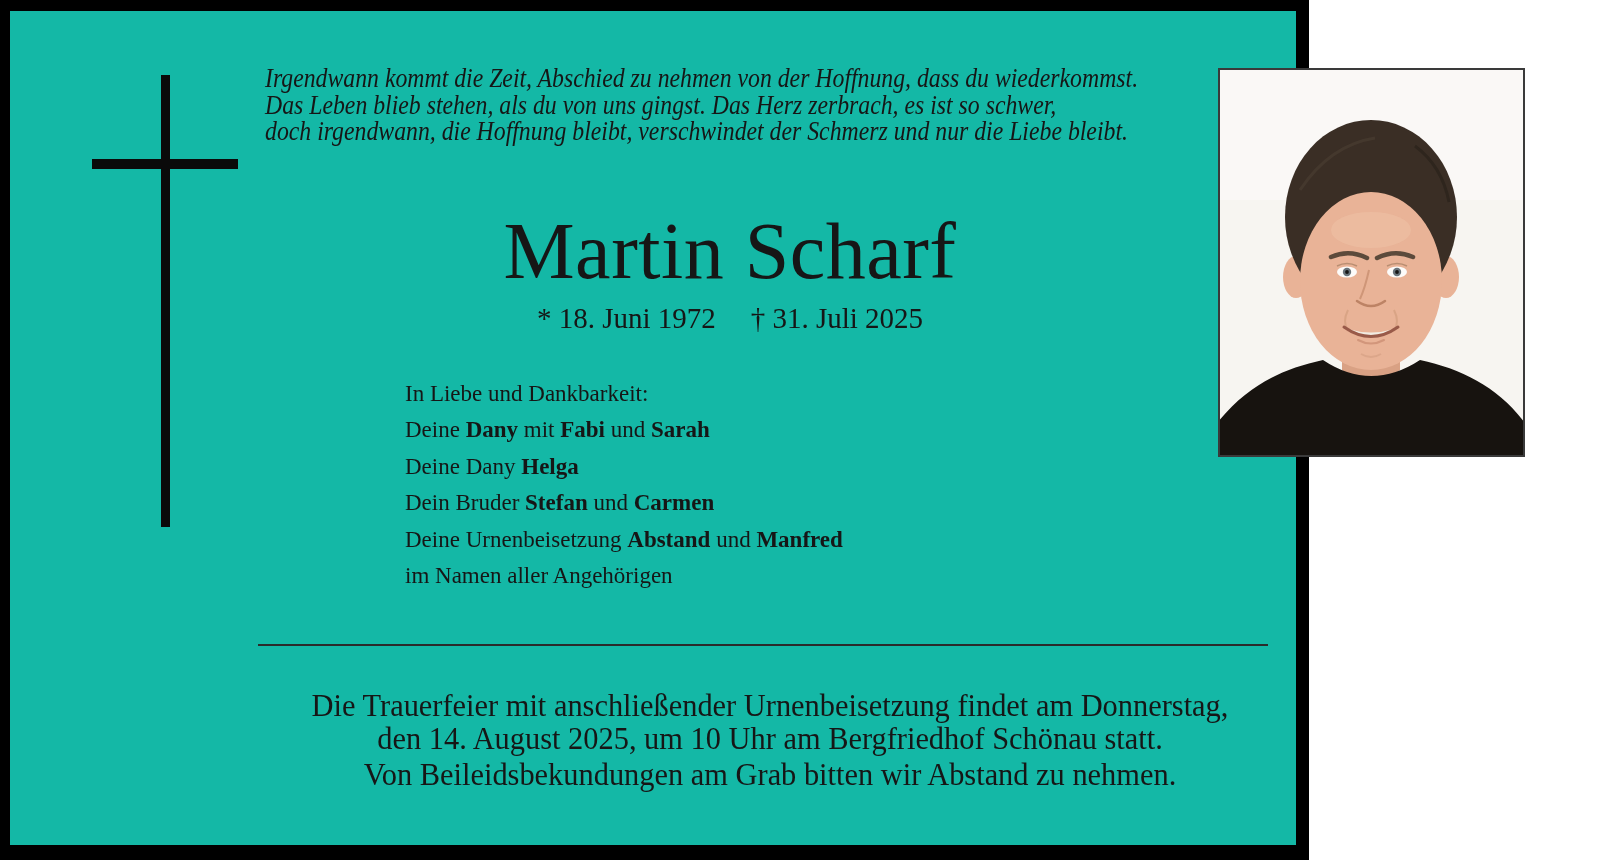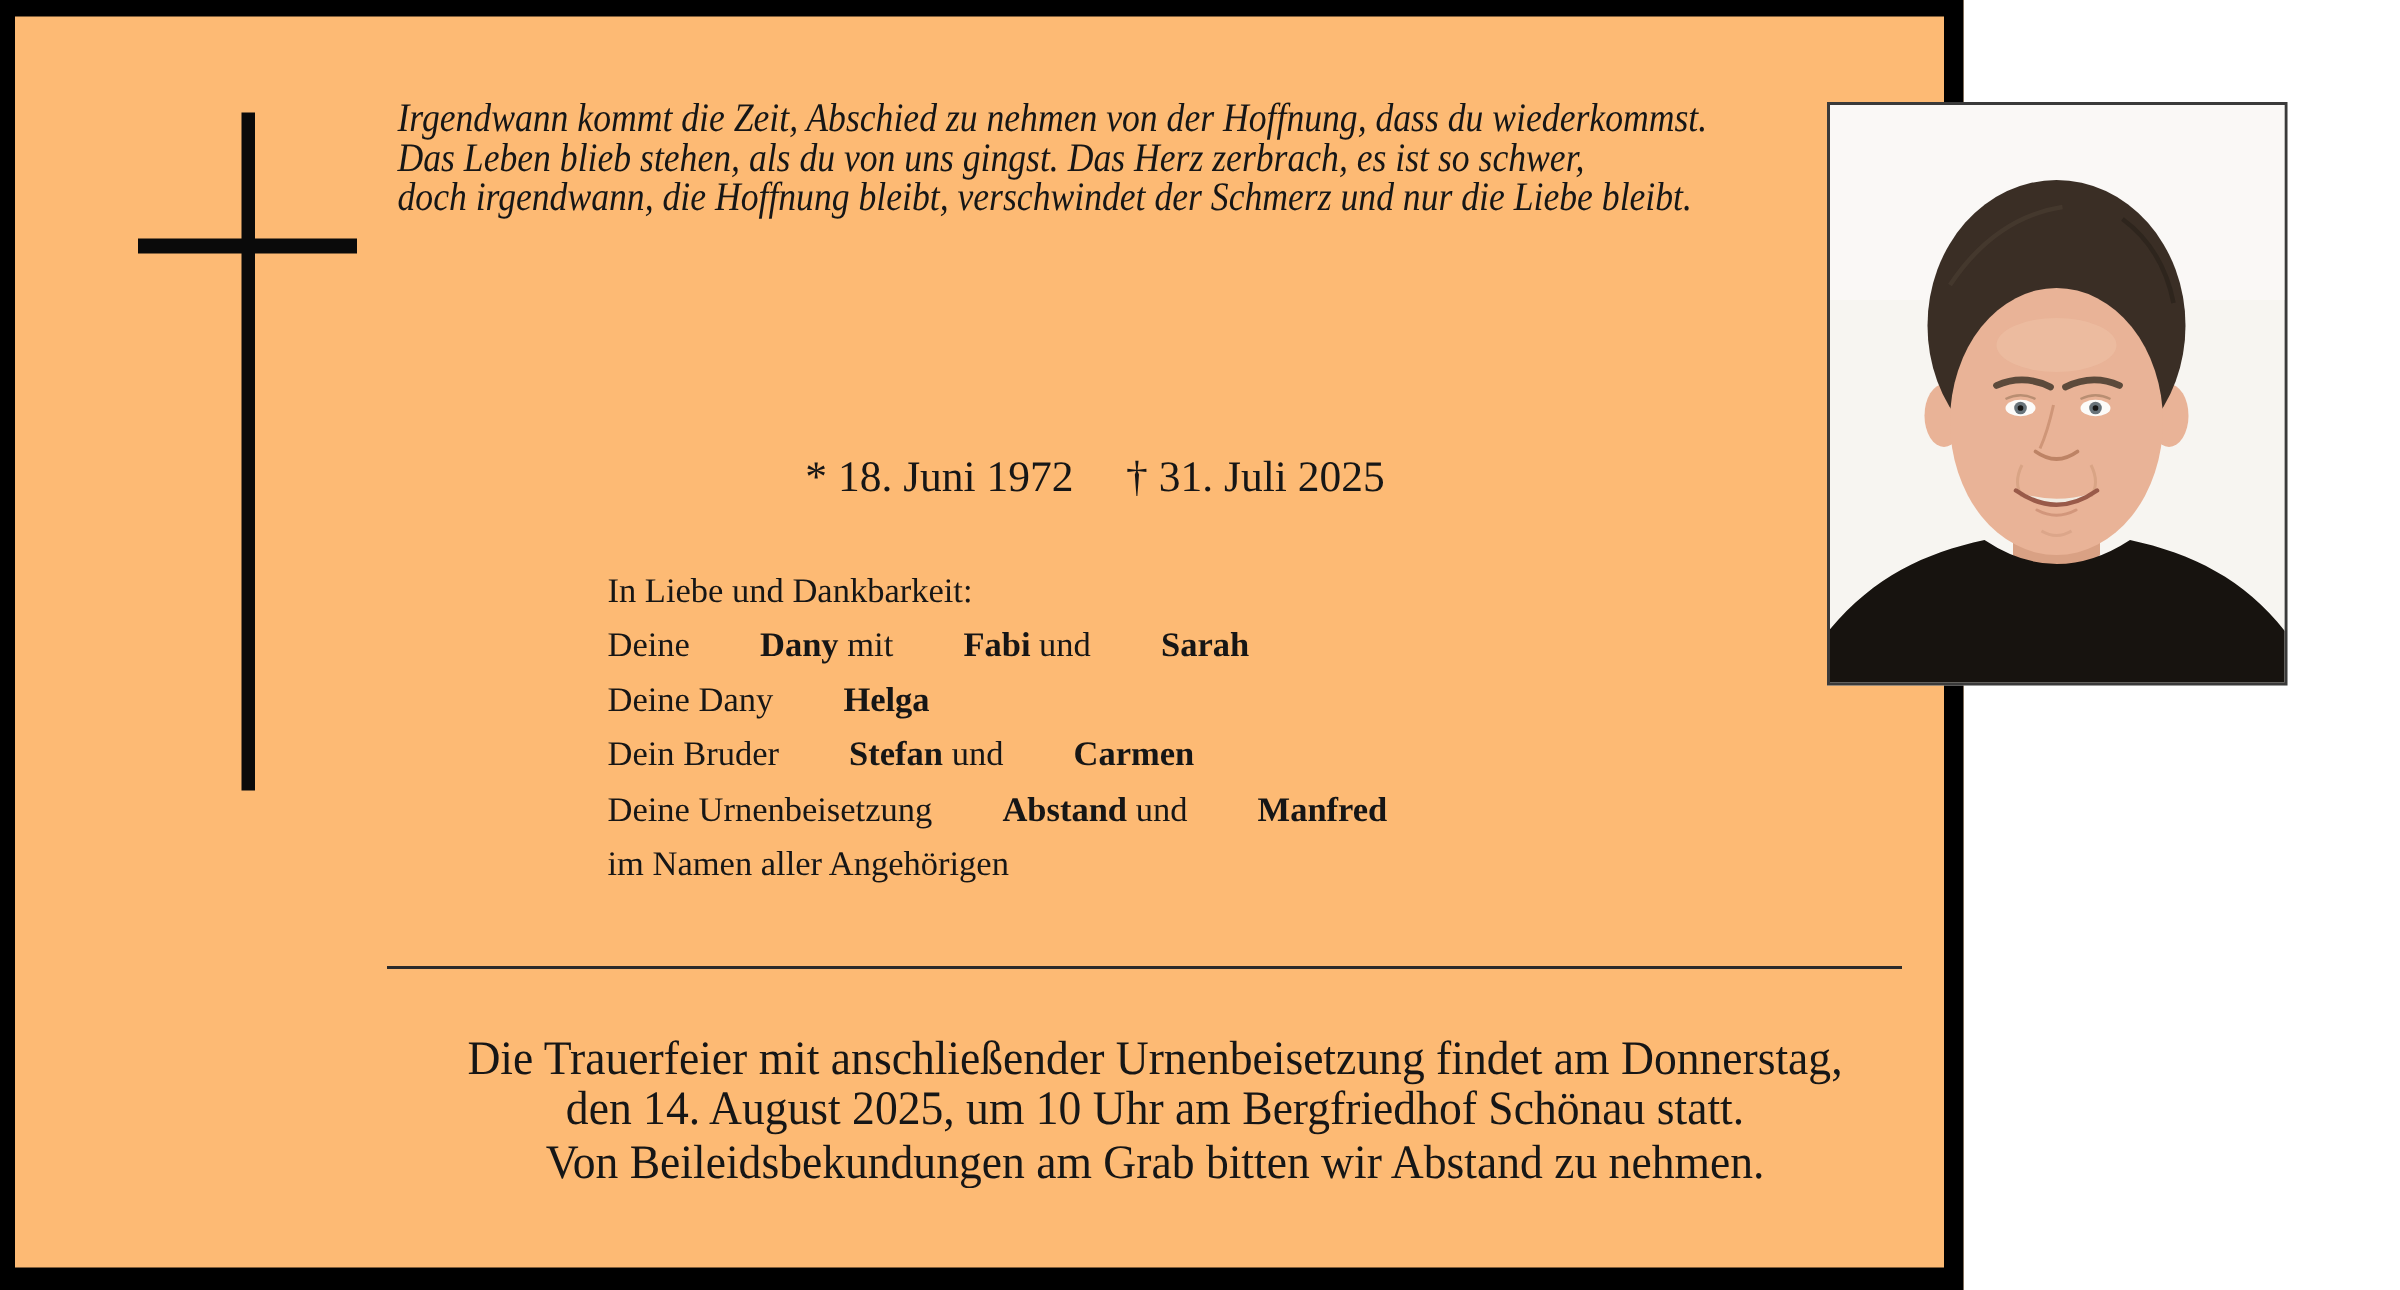--- a/index.html
+++ b/index.html
@@ -4,21 +4,21 @@
 <title>Martin Scharf</title>
 <style>
   html, body {
     margin: 0; padding: 0;
     width: 1600px; height: 860px;
     background: #ffffff;
     font-family: "Liberation Serif", "DejaVu Serif", serif;
     color: #161616;
     overflow: hidden;
   }
-  .stage { position: relative; width: 1309px; height: 860px; background:#fdba74; }
+  .stage { position: relative; width: 1309px; height: 860px; background:#14b8a6; }
 
   .frame {
     position: absolute; inset: 0;
     border-style: solid; border-color: #000;
     border-width: 11px 13px 15px 10px;
     box-sizing: border-box;
     pointer-events: none;
   }
 
   
@@ -36,21 +36,21 @@
   
   .col { position: absolute; left: 265px; width: 930px; text-align: center; }
   .intro { top: 168px; font-size: 30px; line-height: 34px; }
   .intro .squeeze { display: inline-block; white-space: nowrap; transform: scaleX(0.97); transform-origin: center top; }
   .name  { top: 211px; font-size: 80px; line-height: 80px; letter-spacing: 0.5px; }
   .dates { top: 302px; font-size: 29px; line-height: 32px; }
   .dates .death { margin-left: 35px; text-align: right; }
 
   
   .family { position: absolute; left: 405px; top: 376px; font-size: 23px; line-height: 36.4px; }
-  .family .bold { font-weight: bold; margin-left: 41px; }
+  .family .bold { font-weight: bold; }
 
   
   .divider { position: absolute; left: 258px; top: 644px; width: 1010px; height: 2px; background: #2b2b2b; }
 
   
   .funeral {
     position: absolute; left: 250px; top: 689px; width: 1040px;
     text-align: center; font-size: 32px; line-height: 32.5px;
     transform: scaleX(0.95); transform-origin: center top;
   }
@@ -75,20 +75,21 @@
     <div class="cross-h"></div>
   </div>
 
   <div class="poem">
       <div>Irgendwann kommt die Zeit, Abschied zu nehmen von der Hoffnung, dass du wiederkommst.</div>
       <div>Das Leben blieb stehen, als du von uns gingst. Das Herz zerbrach, es ist so schwer,</div>
       <div>doch irgendwann, die Hoffnung bleibt, verschwindet der Schmerz und nur die Liebe bleibt.</div>
     </div>
 
 
+  <div class="col name">Martin Scharf</div>
 
   <div class="col dates">
     <span class="birth">* 18. Juni 1972</span><span class="death">† 31. Juli 2025</span>
   </div>
 
   <div class="family">
       <div><span>In Liebe und Dankbarkeit:</span></div>
       <div><span>Deine </span><span class="bold">Dany</span><span> mit </span><span class="bold">Fabi</span><span> und </span><span class="bold">Sarah</span></div>
       <div><span>Deine Dany </span><span class="bold">Helga</span></div>
       <div><span>Dein Bruder </span><span class="bold">Stefan</span><span> und </span><span class="bold">Carmen</span></div>

